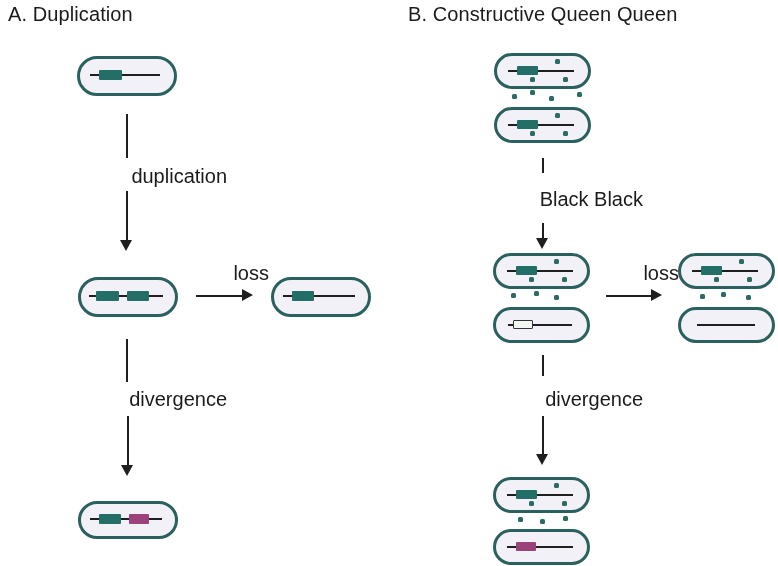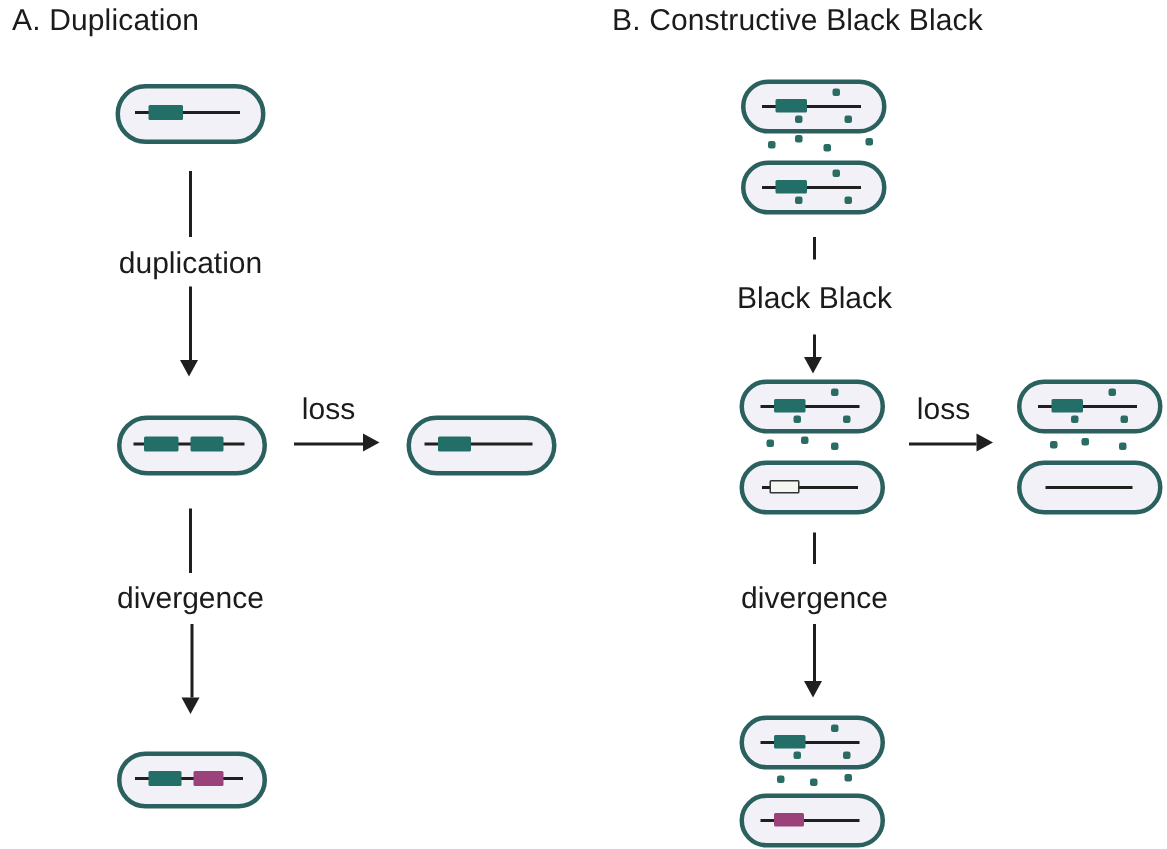--- a/index.html
+++ b/index.html
@@ -14,21 +14,21 @@
   .title {
     position:absolute;
     font-size:20px; font-weight:400; letter-spacing:0.1px;
     color:var(--text, #1b1b1b);
     white-space:nowrap;
   }
   .lbl {
     position:absolute;
     font-size:20px; font-weight:400;
     color:var(--text, #1b1b1b);
-    text-align:center; white-space:nowrap;
+    text-align:right; white-space:nowrap;
   }
   .cell {
     position:absolute; box-sizing:border-box;
     border:3.5px solid var(--membrane, #2a605d);
     background:var(--cell_fill, #f2f1f7);
     border-radius:20px;
   }
   .gline {
     position:absolute; height:2px;
     background:var(--genome_line, #1f1f1f);
@@ -100,21 +100,21 @@
 
   <div class="vline" style="left:127px; top:416px; height:49px;"></div>
   <div class="head-down" style="left:121px; top:465px;"></div>
 
   <div class="cell" style="left:78px; top:501px; width:100px; height:38px;">
     <div class="gline" style="left:9px; top:14px; width:72px;"></div>
     <div class="gene teal" style="left:18px; top:10px; width:22px;"></div>
     <div class="gene purple" style="left:48px; top:10px; width:20px;"></div>
   </div>
 
-  <div class="title" style="left:408px; top:3px;">B. Constructive Black Black</div>
+  <div class="title" style="left:408px; top:3px;">B. Constructive Queen Queen</div>
 
   <div class="cell" style="left:494px; top:53px; width:97px; height:36px;">
     <div class="gline" style="left:11px; top:14px; width:66px;"></div>
     <div class="gene teal b" style="left:20px; top:10px; width:21px;"></div>
     <div class="dot" style="left:58px; top:3px;"></div>
     <div class="dot" style="left:33px; top:21px;"></div>
     <div class="dot" style="left:66px; top:21px;"></div>
   </div>
   <div class="dot" style="left:512px; top:94px;"></div>
   <div class="dot" style="left:530px; top:90px;"></div>

